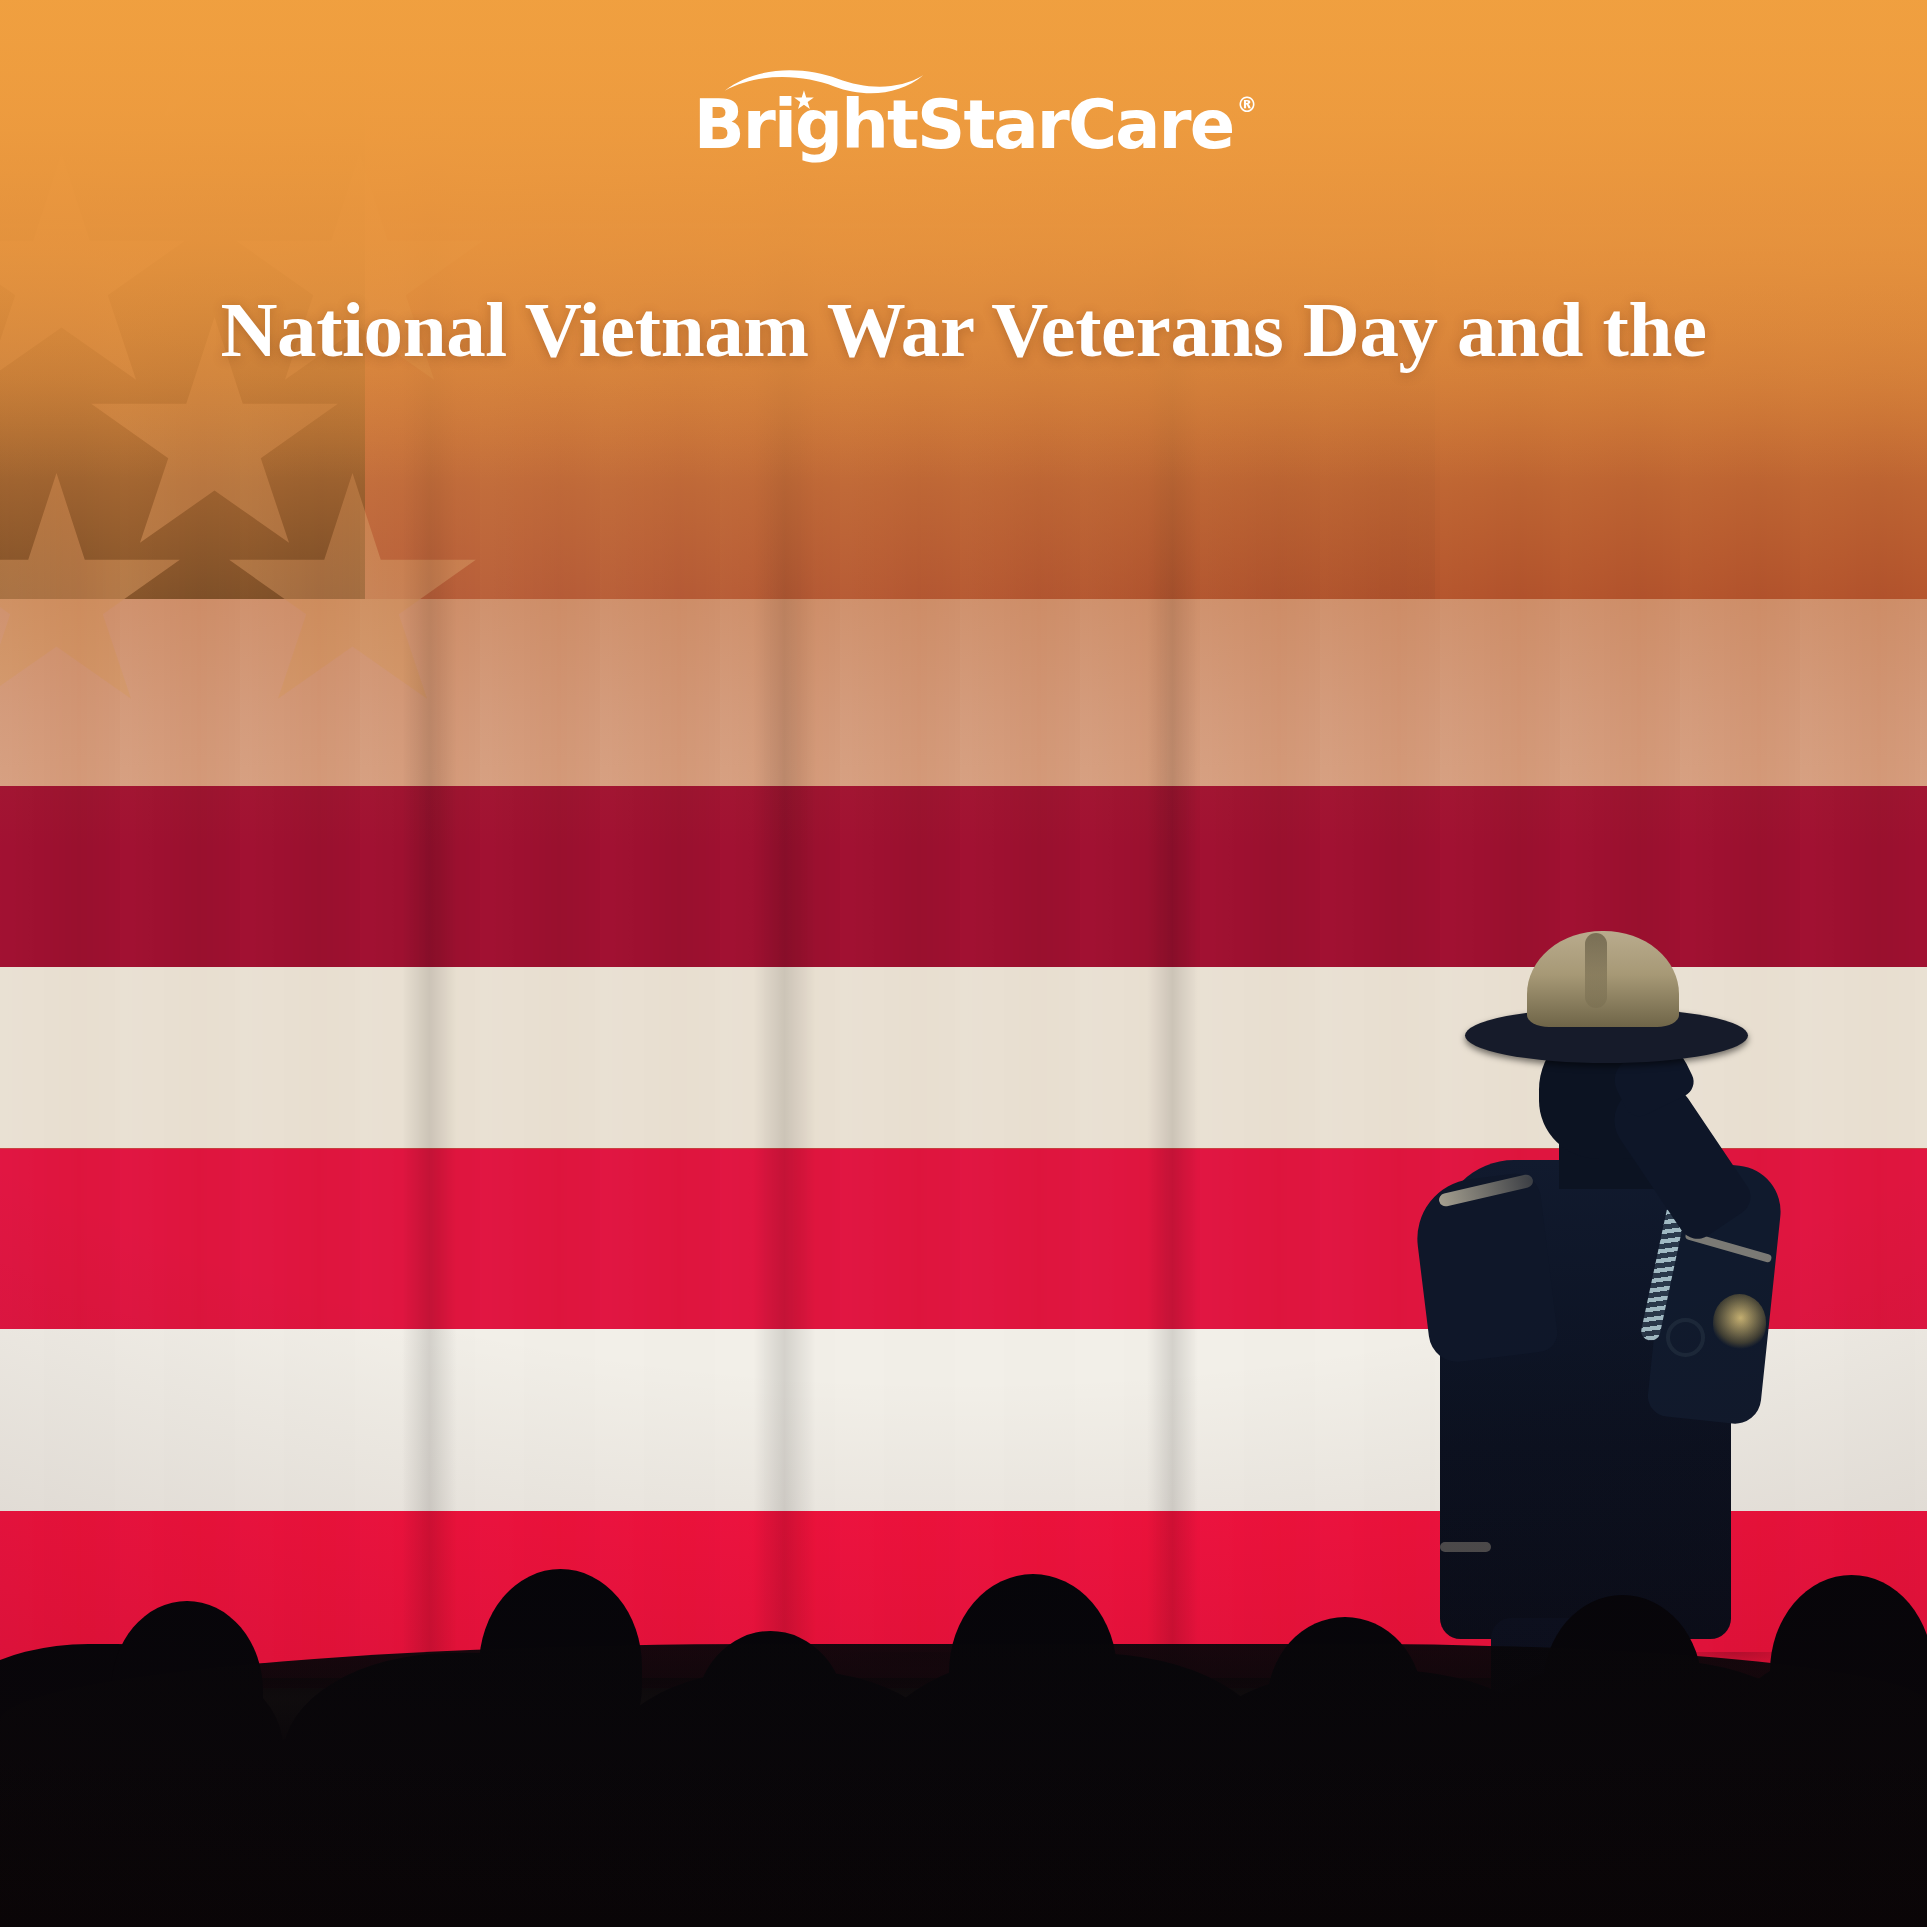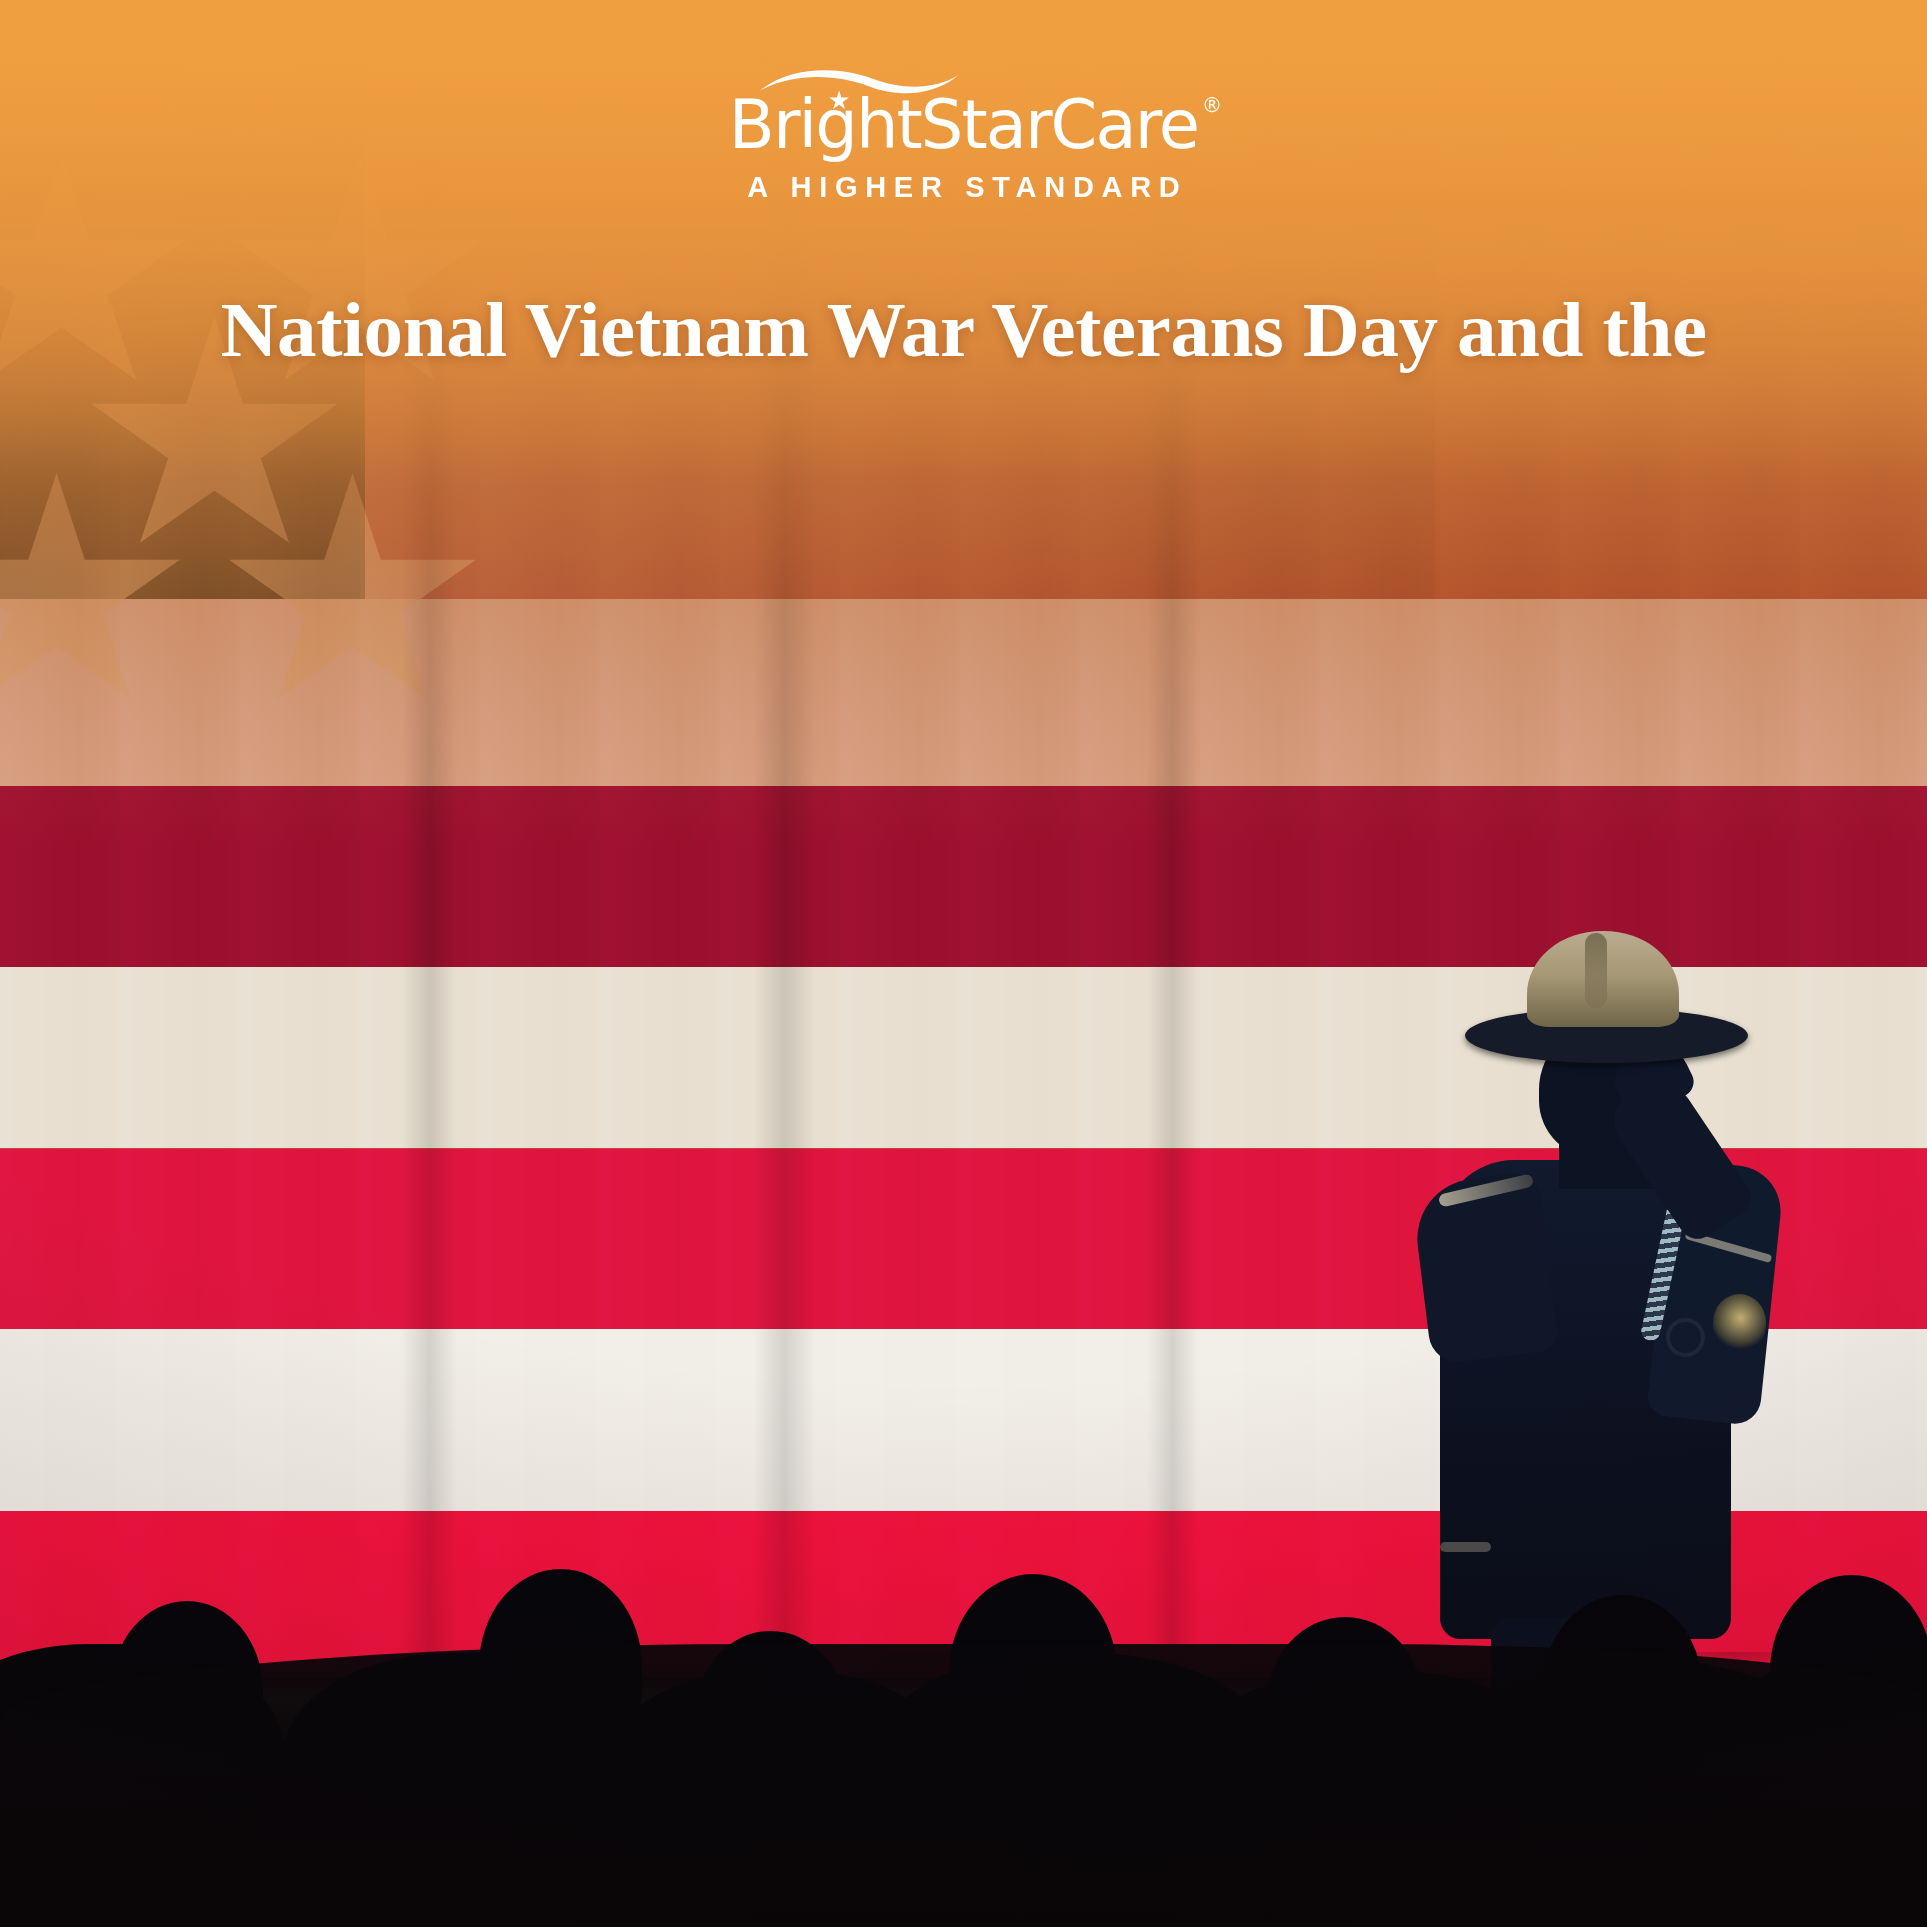--- a/index.html
+++ b/index.html
@@ -251,21 +251,21 @@
   
   .logo {
     position:absolute; left:0; right:0; top:92px;
     text-align:center; z-index:40;
   }
   .logo-wordmark {
     position:relative; display:inline-block;
     color:#ffffff;
     font-family:"DejaVu Sans", sans-serif;
     font-size:67px;
-    font-weight:400;
+    font-weight:700;
     letter-spacing:-1.9px;
     line-height:1;
     white-space:nowrap;
   }
   .logo-swoosh {
     position:absolute; left:29px; top:-22px; width:202px; height:26px;
     pointer-events:none;
   }
   .logo-star {
     position:absolute; left:100px; top:-1.7px; width:20.5px; height:20.5px;
@@ -394,21 +394,20 @@
 
   <div class="logo">
     <div class="logo-wordmark">
       <svg class="logo-swoosh" viewBox="0 0 236 30" xmlns="http://www.w3.org/2000/svg" aria-hidden="true">
         <path d="M2 24 C 40 -6, 96 -4, 134 10 C 166 22, 204 24, 234 6 C 206 30, 164 32, 130 19 C 94 5, 42 2, 2 24 Z" fill="#ffffff"></path>
       </svg>
       <span class="logo-star"></span>
       <span>BrightStarCare</span>
       <span class="logo-reg">®</span>
     </div>
-    <div class="logo-tagline">A HIGHER STANDARD</div>
   </div>
 
   <h1 class="headline">
     <span class="ln">National Vietnam War Veterans Day and the</span>
   </h1>
 
 </div>
 
 
 </body></html>

